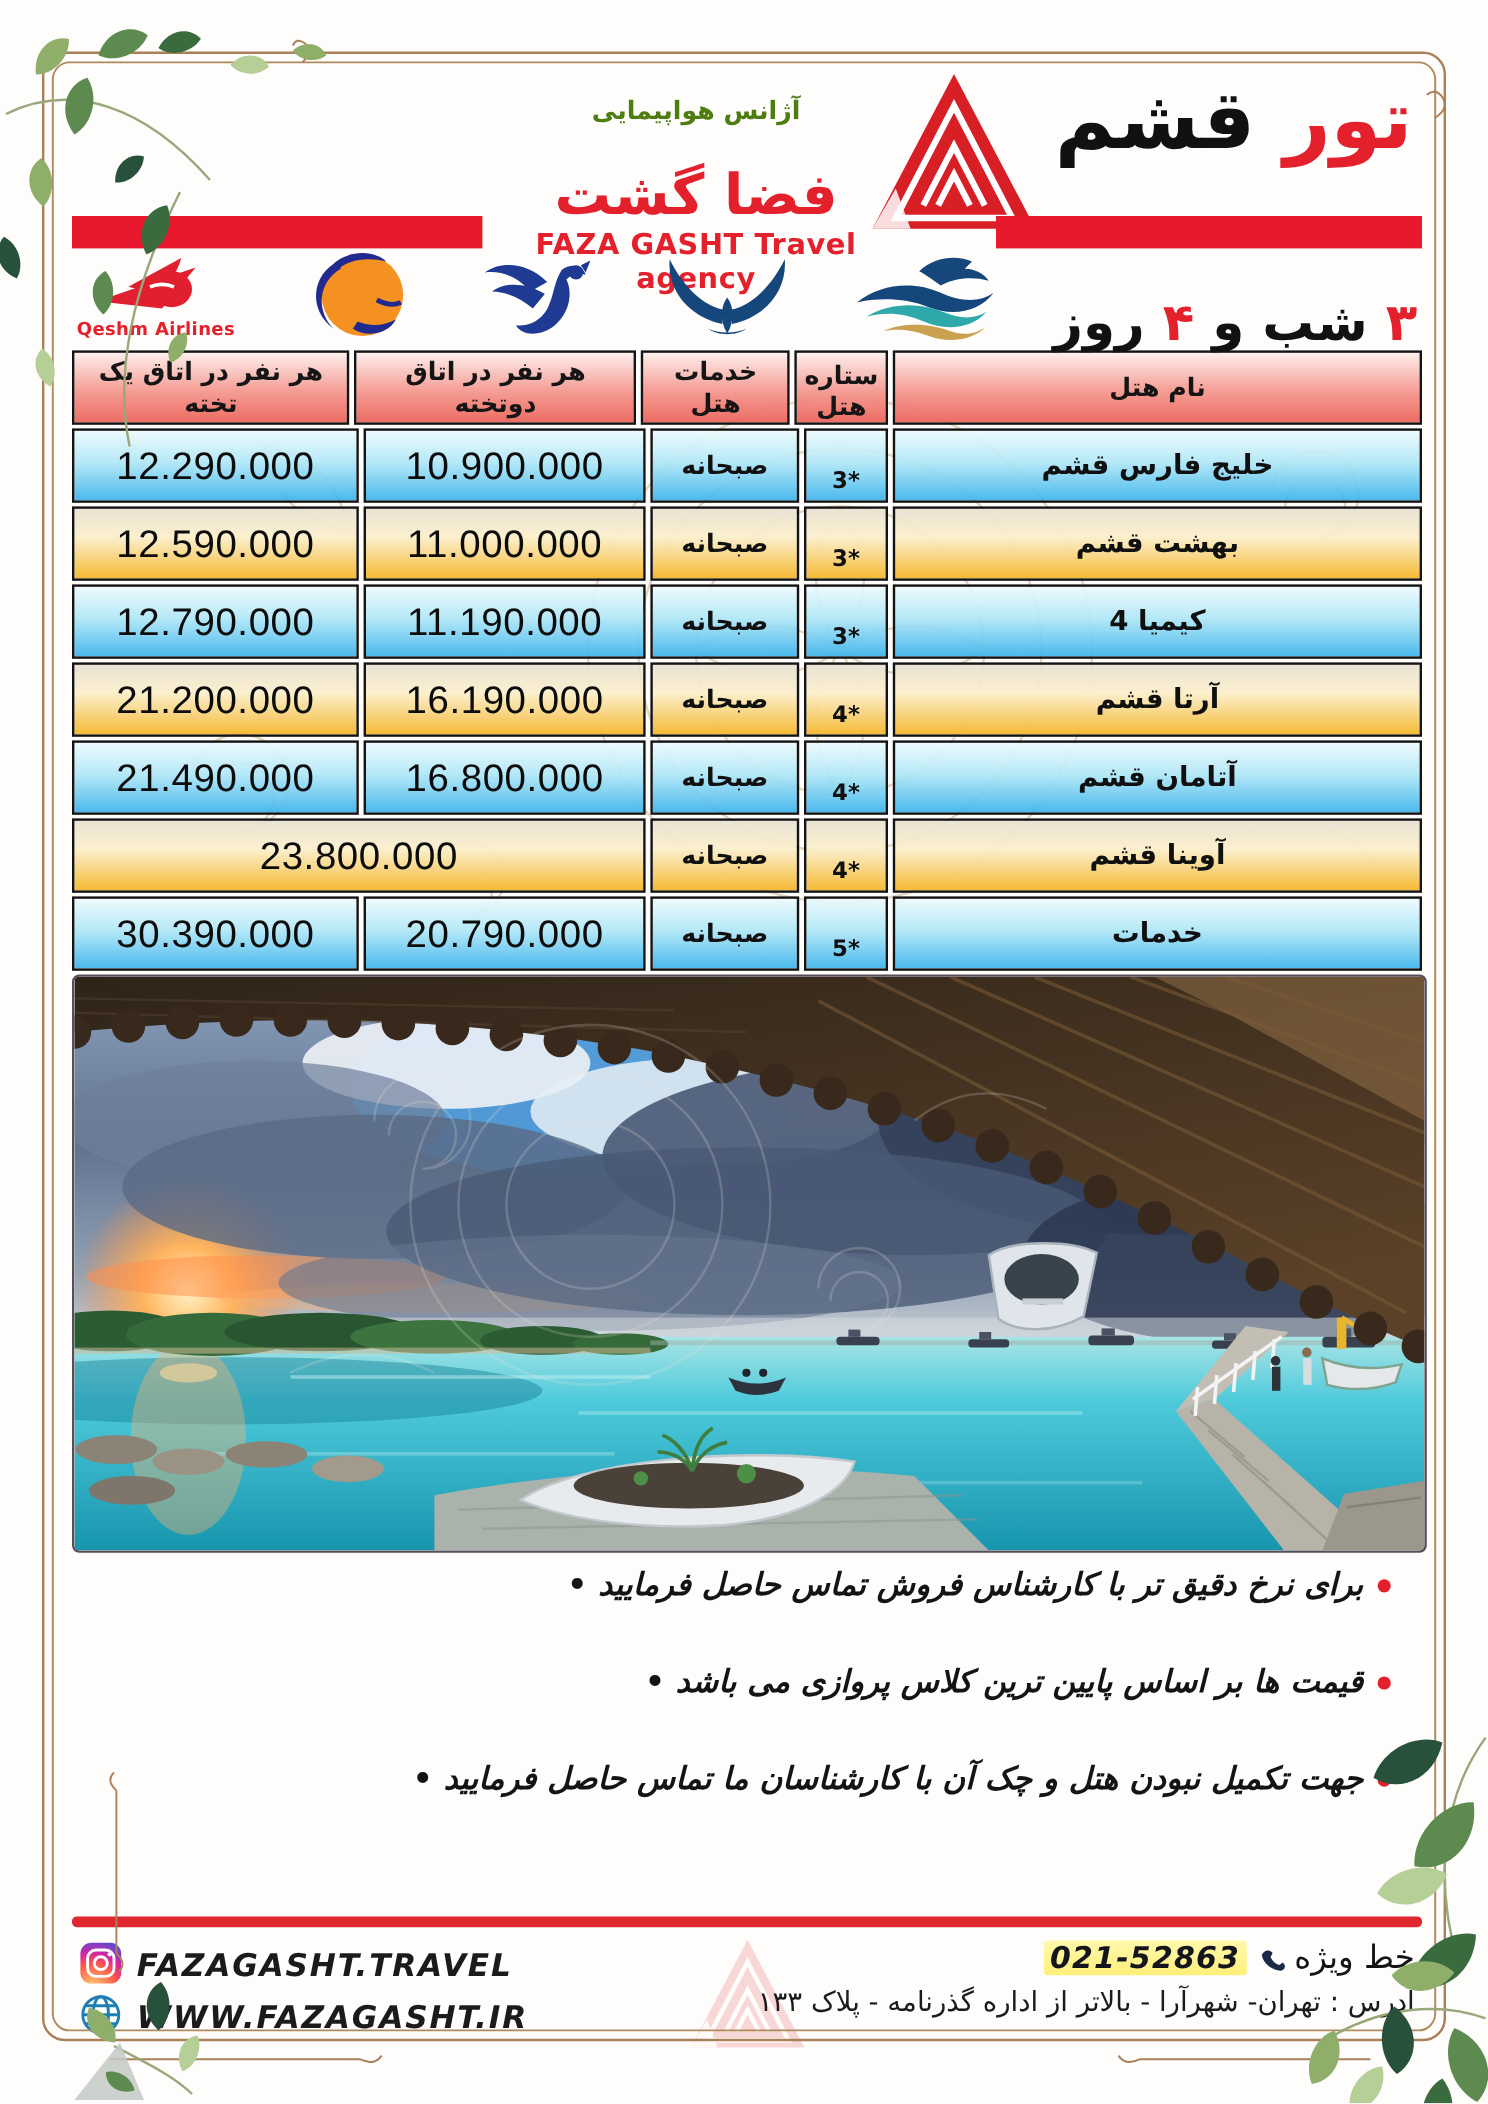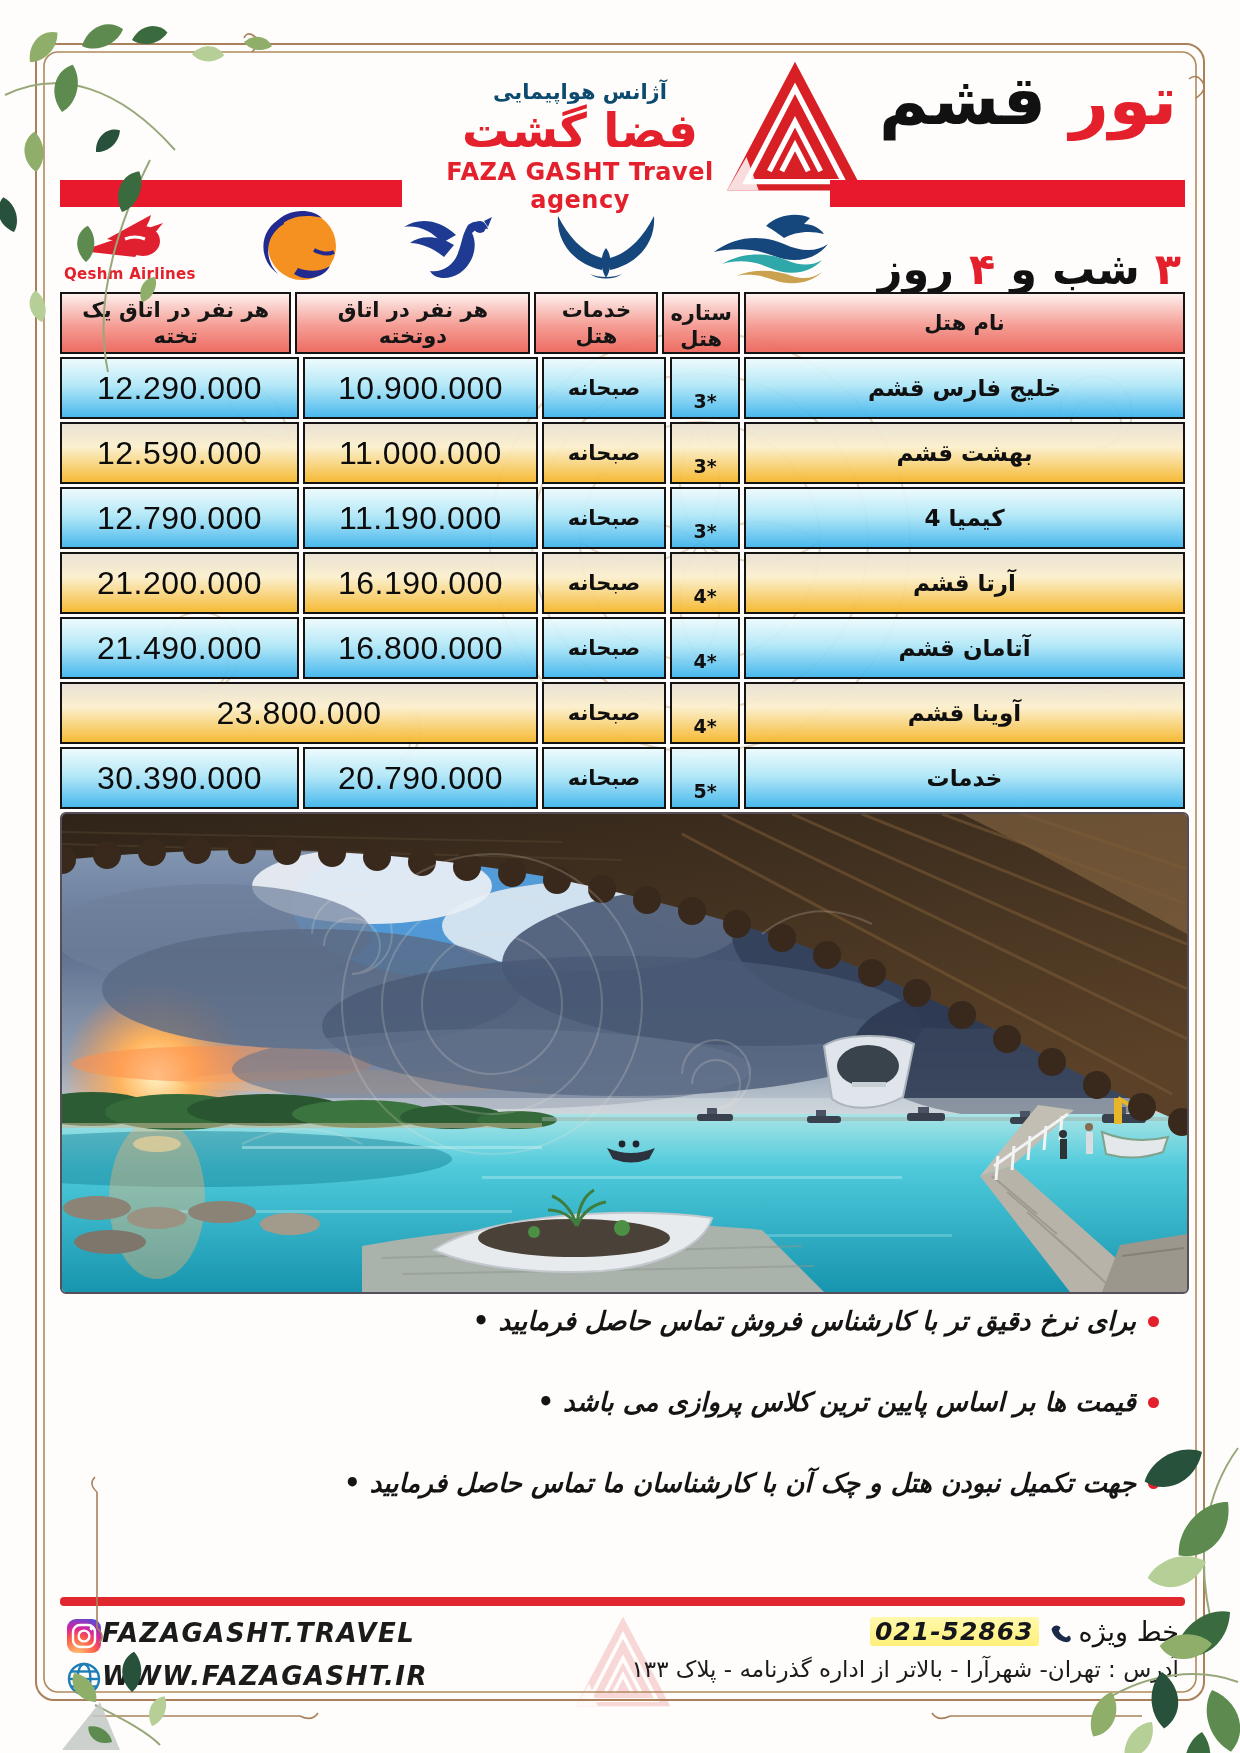--- a/index.html
+++ b/index.html
@@ -6,22 +6,22 @@
   .page{position:relative;width:1240px;height:1753px;background:#fffdfb;overflow:hidden;
         font-family:"DejaVu Sans","Liberation Sans",sans-serif;}
   svg{display:block;}
 
   
   .sec-header{position:absolute;top:52px;left:60px;width:1125px;height:160px;}
   .tour-title{position:absolute;top:8px;right:8px;direction:rtl;font-size:68px;font-weight:bold;
               letter-spacing:1px;color:#111;line-height:1.2;white-space:nowrap;}
   .tour-title .red{color:#e3202b;}
   .brand{position:absolute;left:360px;top:28px;width:320px;text-align:center;direction:rtl;}
-  .brand-tagline{color:#0c4a6e;font-size:21px;font-weight:bold;}
-  .brand-name-fa{color:#e3202b;font-size:47px;font-weight:bold;line-height:1.15;}
+  .brand-tagline{color:#4d7c0f;font-size:21px;font-weight:bold;}
+  .brand-name-fa{color:#e3202b;font-size:47px;font-weight:bold;line-height:1.15;margin-top:32px;}
   .brand-name-en{color:#e3202b;font-size:24px;font-weight:bold;letter-spacing:.5px;direction:ltr;}
   .brand-logo{position:absolute;left:660px;top:6px;}
   .red-bar{position:absolute;top:128px;height:27px;background:#e8192c;}
   .red-bar.left{left:0;width:342px;}
   .red-bar.right{left:770px;width:355px;}
 
   
   .sec-airlines{position:absolute;top:208px;left:60px;width:1125px;height:86px;}
   .airlines{position:absolute;left:4px;top:0;display:flex;align-items:center;gap:40px;justify-content:flex-end;}
   .airline{display:flex;flex-direction:column;align-items:center;}
@@ -56,21 +56,21 @@
   .sec-notes{position:absolute;top:1306px;left:60px;width:1125px;direction:rtl;z-index:1;font-style:italic;}
   .notes-list{list-style:none;margin:0;padding:0 26px 0 0;display:flex;flex-direction:column;gap:51px;}
   .note{display:flex;align-items:center;gap:12px;direction:rtl;}
   .note-bullet{width:11px;height:11px;border-radius:50%;background:#e3202b;flex:0 0 auto;}
   .note-text{font-size:26px;font-weight:bold;color:#141414;white-space:nowrap;}
 
   
   .red-divider{position:absolute;top:1597px;left:60px;width:1125px;height:9px;background:#e02730;border-radius:4px;z-index:1;}
   .sec-footer{position:absolute;top:1612px;left:60px;width:1125px;height:100px;z-index:1;}
   .footer-left{position:absolute;left:6px;top:6px;display:flex;flex-direction:column;gap:7px;}
-  .contact-row{display:flex;align-items:flex-start;gap:0;}
+  .contact-row{display:flex;align-items:flex-end;gap:12px;}
   .contact-text{font-size:26px;font-weight:bold;font-style:italic;letter-spacing:1.5px;color:#1b1b1b;}
   .footer-center{position:absolute;left:50%;top:2px;transform:translateX(-50%);opacity:.55;}
   .footer-right{position:absolute;right:6px;top:4px;direction:rtl;text-align:right;}
   .hotline{display:flex;align-items:center;gap:8px;direction:rtl;font-size:27px;color:#141414;}
   .hotline-number{direction:ltr;unicode-bidi:embed;font-weight:bold;font-style:italic;font-size:25px;color:#15151c;
                   background:linear-gradient(180deg,#fff9ad,#ffef7a);padding:0 5px;border-radius:3px;letter-spacing:1px;}
   .address{margin-top:9px;font-size:23px;color:#1b1b1b;direction:rtl;}
 
   .frame-overlay{position:absolute;inset:0;z-index:3;pointer-events:none;}
 </style>

